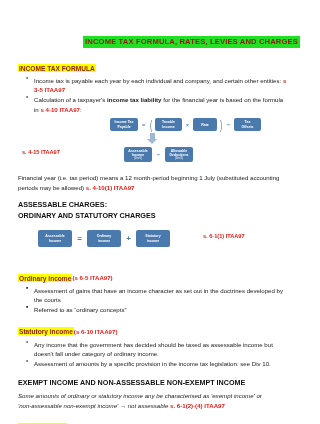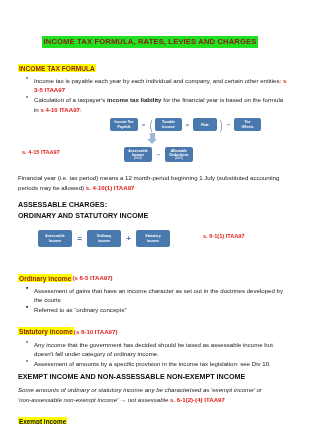--- a/index.html
+++ b/index.html
@@ -18,21 +18,21 @@
   .page {
     width: 300px;
     height: 424px;
     padding: 0;
     box-sizing: border-box;
     position: relative;
   }
 
   
   .doc-title-wrap {
-    text-align: center;
+    text-align: right;
     margin-top: 30px;
   }
   .doc-title {
     display: inline-block;
     background: #22e022;
     color: #8f1a12;
     font-weight: bold;
     font-size: 7.6px;
     letter-spacing: 0.15px;
     padding: 1px 2px 1.5px 2px;
@@ -303,21 +303,21 @@
     </div>
 
     <div class="ref-left">s. 4-15 ITAA97</div>
   </div>
 
   <div class="para">
     <span>Financial year (i.e. tax period) means a 12 month-period beginning 1 July (substituted accounting periods may be allowed) </span><span class="ref">s. 4-10(1) ITAA97</span>
   </div>
 
   <div class="plain-head" style="margin-top:8px;">ASSESSABLE CHARGES:</div>
-  <div class="plain-head">ORDINARY AND STATUTORY INCOME</div>
+  <div class="plain-head">ORDINARY AND STATUTORY CHARGES</div>
 
   <div class="diagram2">
     <div class="row3">
       <div class="box d1">
         <span>Assessable</span>
         <span>Income</span>
       </div>
       <div class="op2">=</div>
       <div class="box d2">
         <span>Ordinary</span>
@@ -341,21 +341,21 @@
   </ul>
 
   <div class="sec-head" style="margin-top:5px;">
     <span class="hl-yellow">Statutory income</span><span class="ref" style="font-size:6.1px;">(s 6-10 ITAA97)</span>
   </div>
   <ul class="bullets">
     <li>Any income that the government has decided should be taxed as assessable income but doesn't fall under category of ordinary income.</li>
     <li>Assessment of amounts by a specific provision in the income tax legislation: see Div 10.</li>
   </ul>
 
-  <div class="plain-head" style="margin-top:3px;">EXEMPT INCOME AND NON-ASSESSABLE NON-EXEMPT INCOME</div>
+  <div class="plain-head" style="margin-top:9px;">EXEMPT INCOME AND NON-ASSESSABLE NON-EXEMPT INCOME</div>
   <div class="para italic">
     <span>Some amounts of ordinary or statutory income any be characterised as 'exempt income' or</span><br>
     <span>'non-assessable non-exempt income' </span><span>→</span><span> not assessable </span><span class="ref" style="font-style:normal;">s. 6-1(2)-(4) ITAA97</span>
   </div>
 
   <div class="sec-head" style="margin-top:6px;">
     <span class="hl-yellow-blk">Exempt income</span>
   </div>
 
 </div>

